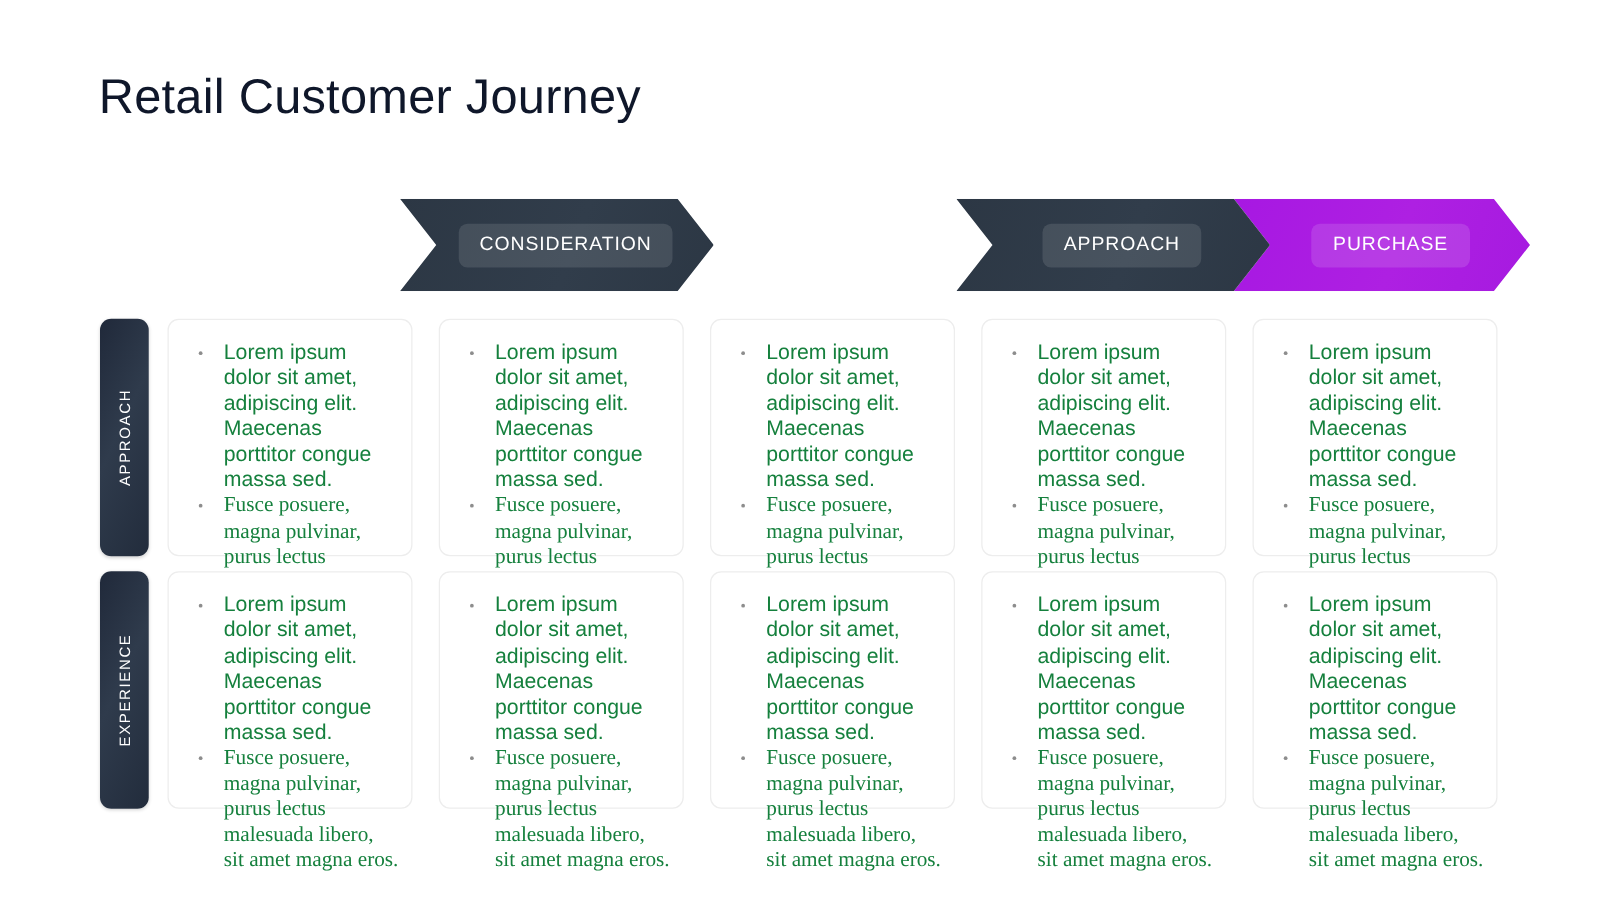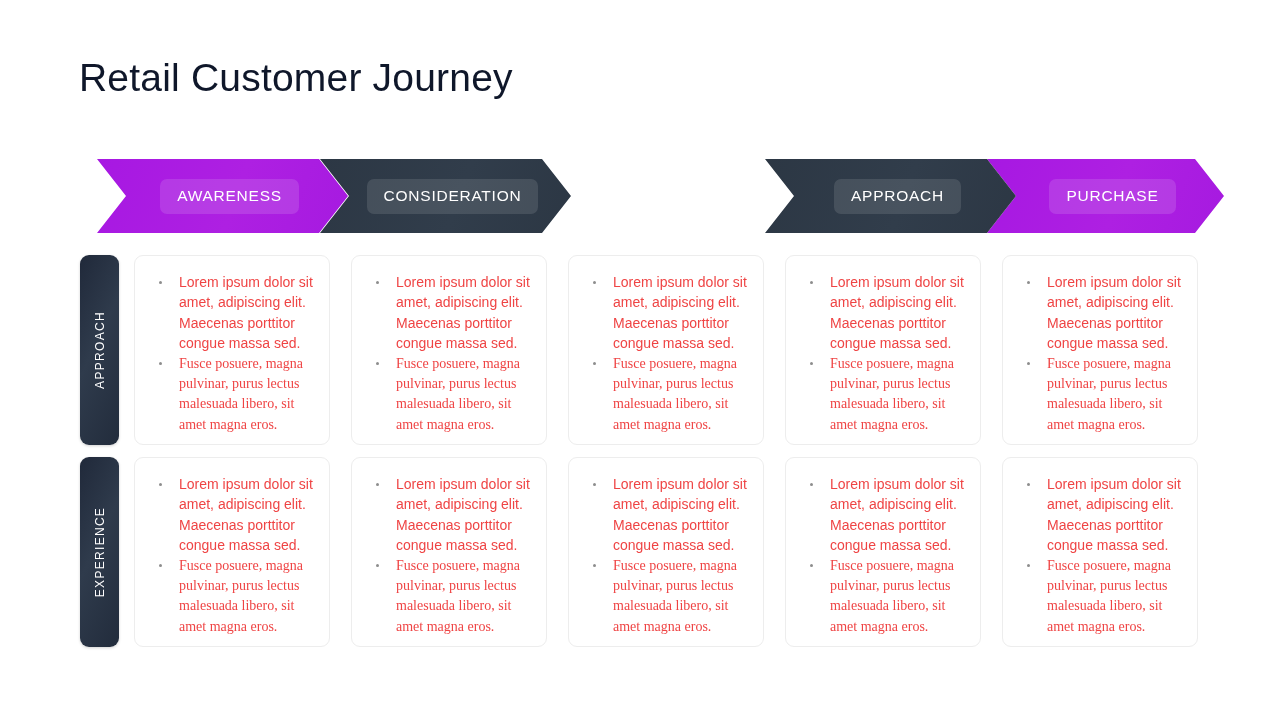--- a/index.html
+++ b/index.html
@@ -102,23 +102,23 @@
     padding: 16px 10px 14px 12px;
   }
   .bullet-list {
     margin: 0;
     padding: 0;
     list-style: none;
   }
   .bullet-item {
     position: relative;
     padding-left: 32px;
-    font-size: 14px;
+    font-size: 17px;
     line-height: 20.4px;
-    color: #ef4444;
+    color: #15803d;
   }
   .bullet-item + .bullet-item {
     margin-top: 0px;
     font-family: Liberation Serif, serif;
   }
   .bullet-dot {
     position: absolute;
     left: 12px;
     top: 8.6px;
     width: 3px;
@@ -126,23 +126,20 @@
     border-radius: 50%;
     background: #8d8d8d;
   }
 </style>
 </head>
 <body>
 
 <div id="slide-title">Retail Customer Journey</div>
 
 <div id="chevron-band">
-    <div class="chevron purple" style="left: 0px; width: 251px; z-index: 10;">
-      <div class="chevron-label">AWARENESS</div>
-    </div>
     <div class="chevron dark" style="left: 223px; width: 251px; z-index: 9;">
       <div class="chevron-label">CONSIDERATION</div>
     </div>
     <div class="chevron dark" style="left: 668px; width: 251px; z-index: 7;">
       <div class="chevron-label">APPROACH</div>
     </div>
     <div class="chevron purple" style="left: 890px; width: 237px; z-index: 6;">
       <div class="chevron-label">PURCHASE</div>
     </div>
   </div>

